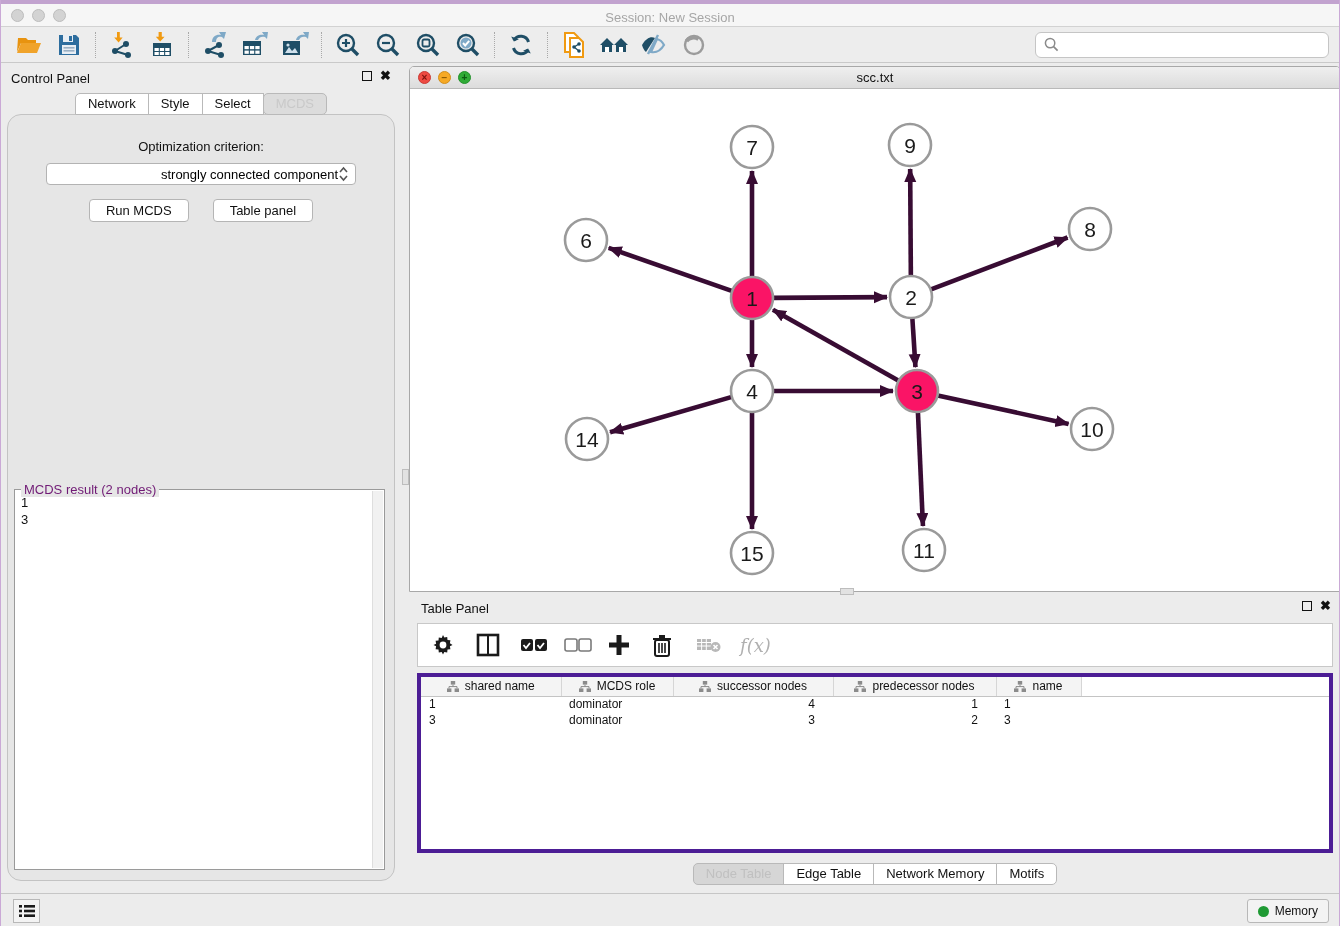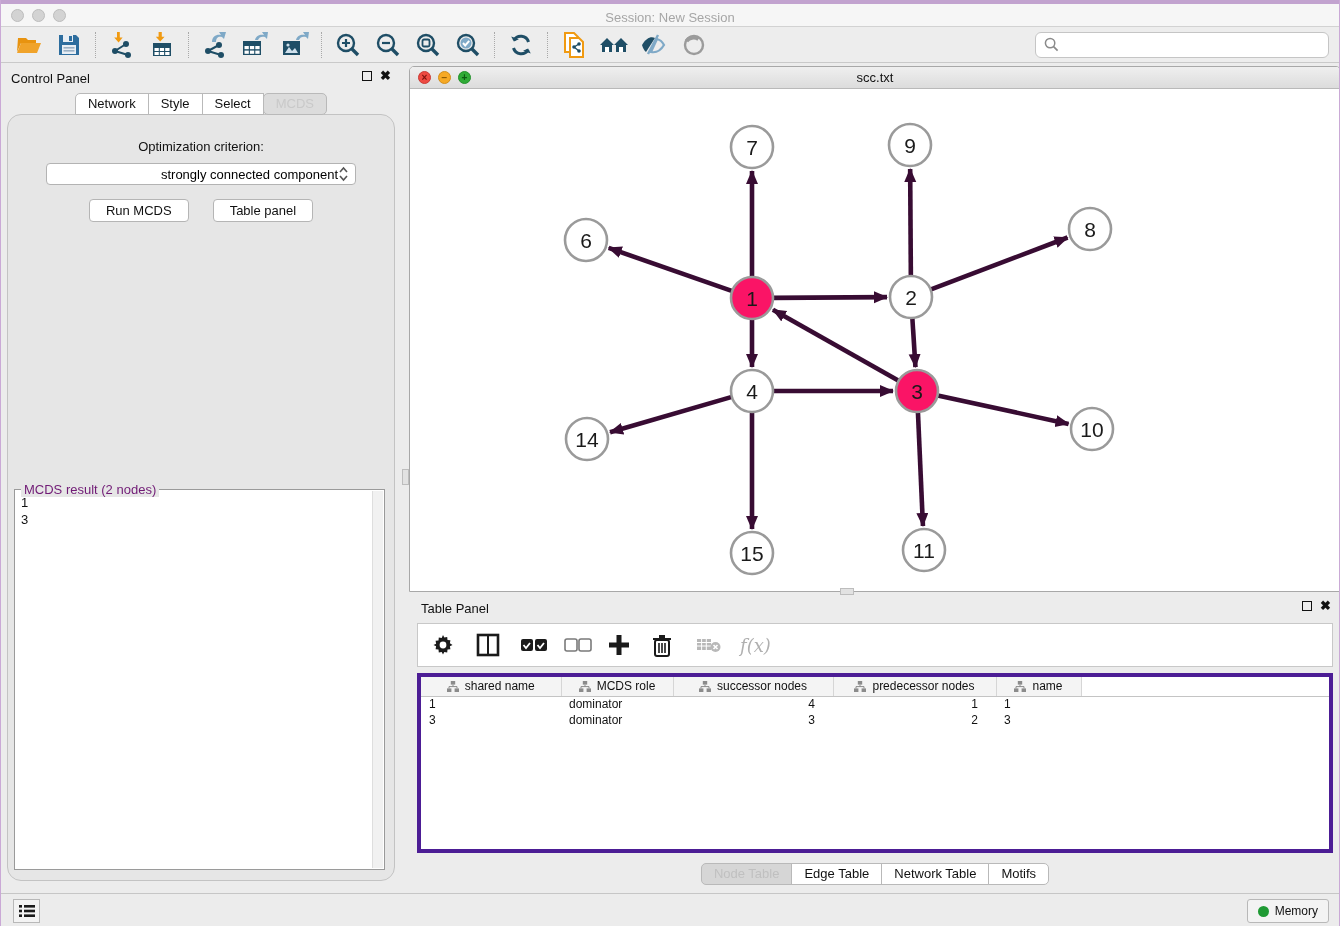--- a/index.html
+++ b/index.html
@@ -544,21 +544,21 @@
               <td>3</td>
               <td>dominator</td>
               <td class="al-r">3</td>
               <td class="al-r">2</td>
               <td>3</td>
               <td></td>
             </tr>
           </tbody>
       </table>
     </div>
-    <div class="tp-tabs" id="tp-tabs"><span class="tab active">Node Table</span><span class="tab">Edge Table</span><span class="tab">Network Table</span><span class="tab">Motifs</span></div>
+    <div class="tp-tabs" id="tp-tabs"><span class="tab active">Node Table</span><span class="tab">Edge Table</span><span class="tab">Network Memory</span><span class="tab">Motifs</span></div>
   </div>
 
   <div class="statusbar">
     <div class="menu-btn">
       <svg width="16" height="14" viewBox="0 0 16 14">
         <rect x="0" y="1" width="3" height="2.6" fill="#1a1a1a"></rect>
           <rect x="5" y="1" width="11" height="2.6" fill="#1a1a1a"></rect>
         <rect x="0" y="5.7" width="3" height="2.6" fill="#1a1a1a"></rect>
           <rect x="5" y="5.7" width="11" height="2.6" fill="#1a1a1a"></rect>
         <rect x="0" y="10.4" width="3" height="2.6" fill="#1a1a1a"></rect>

